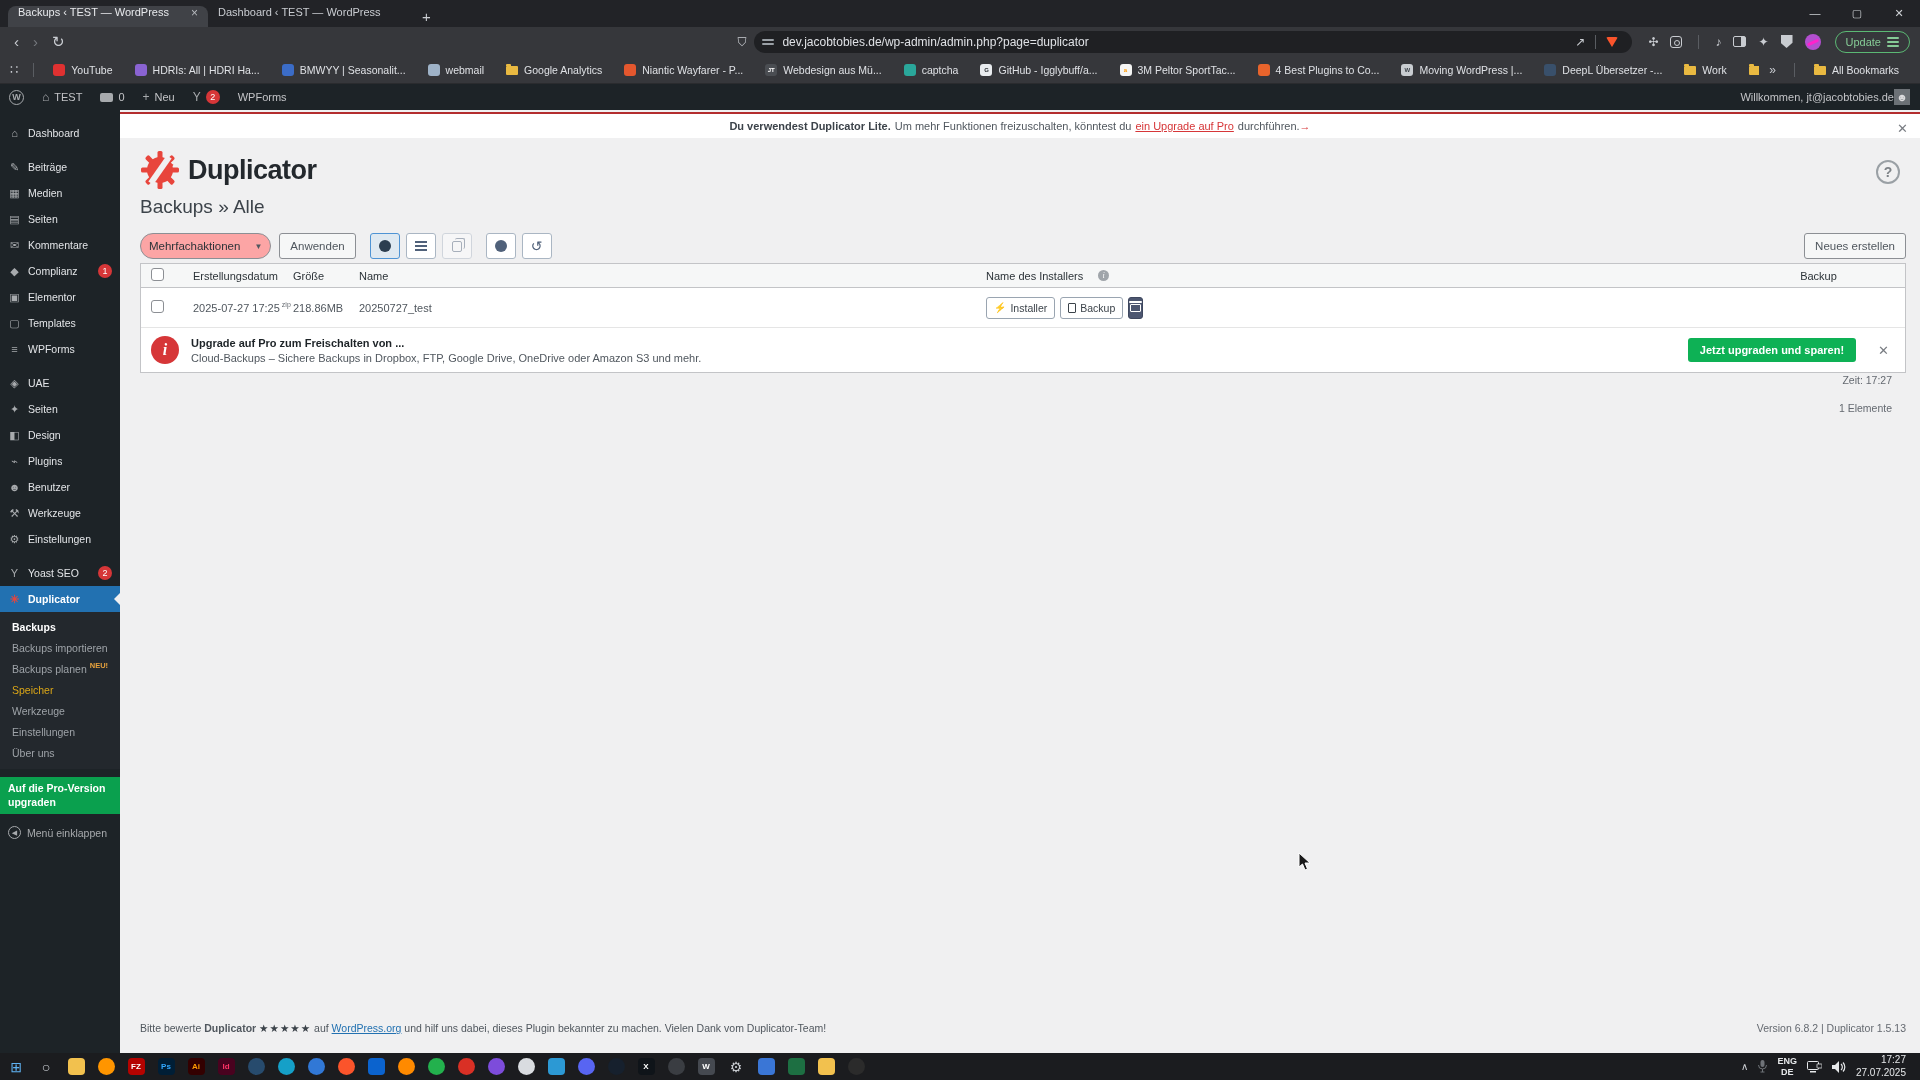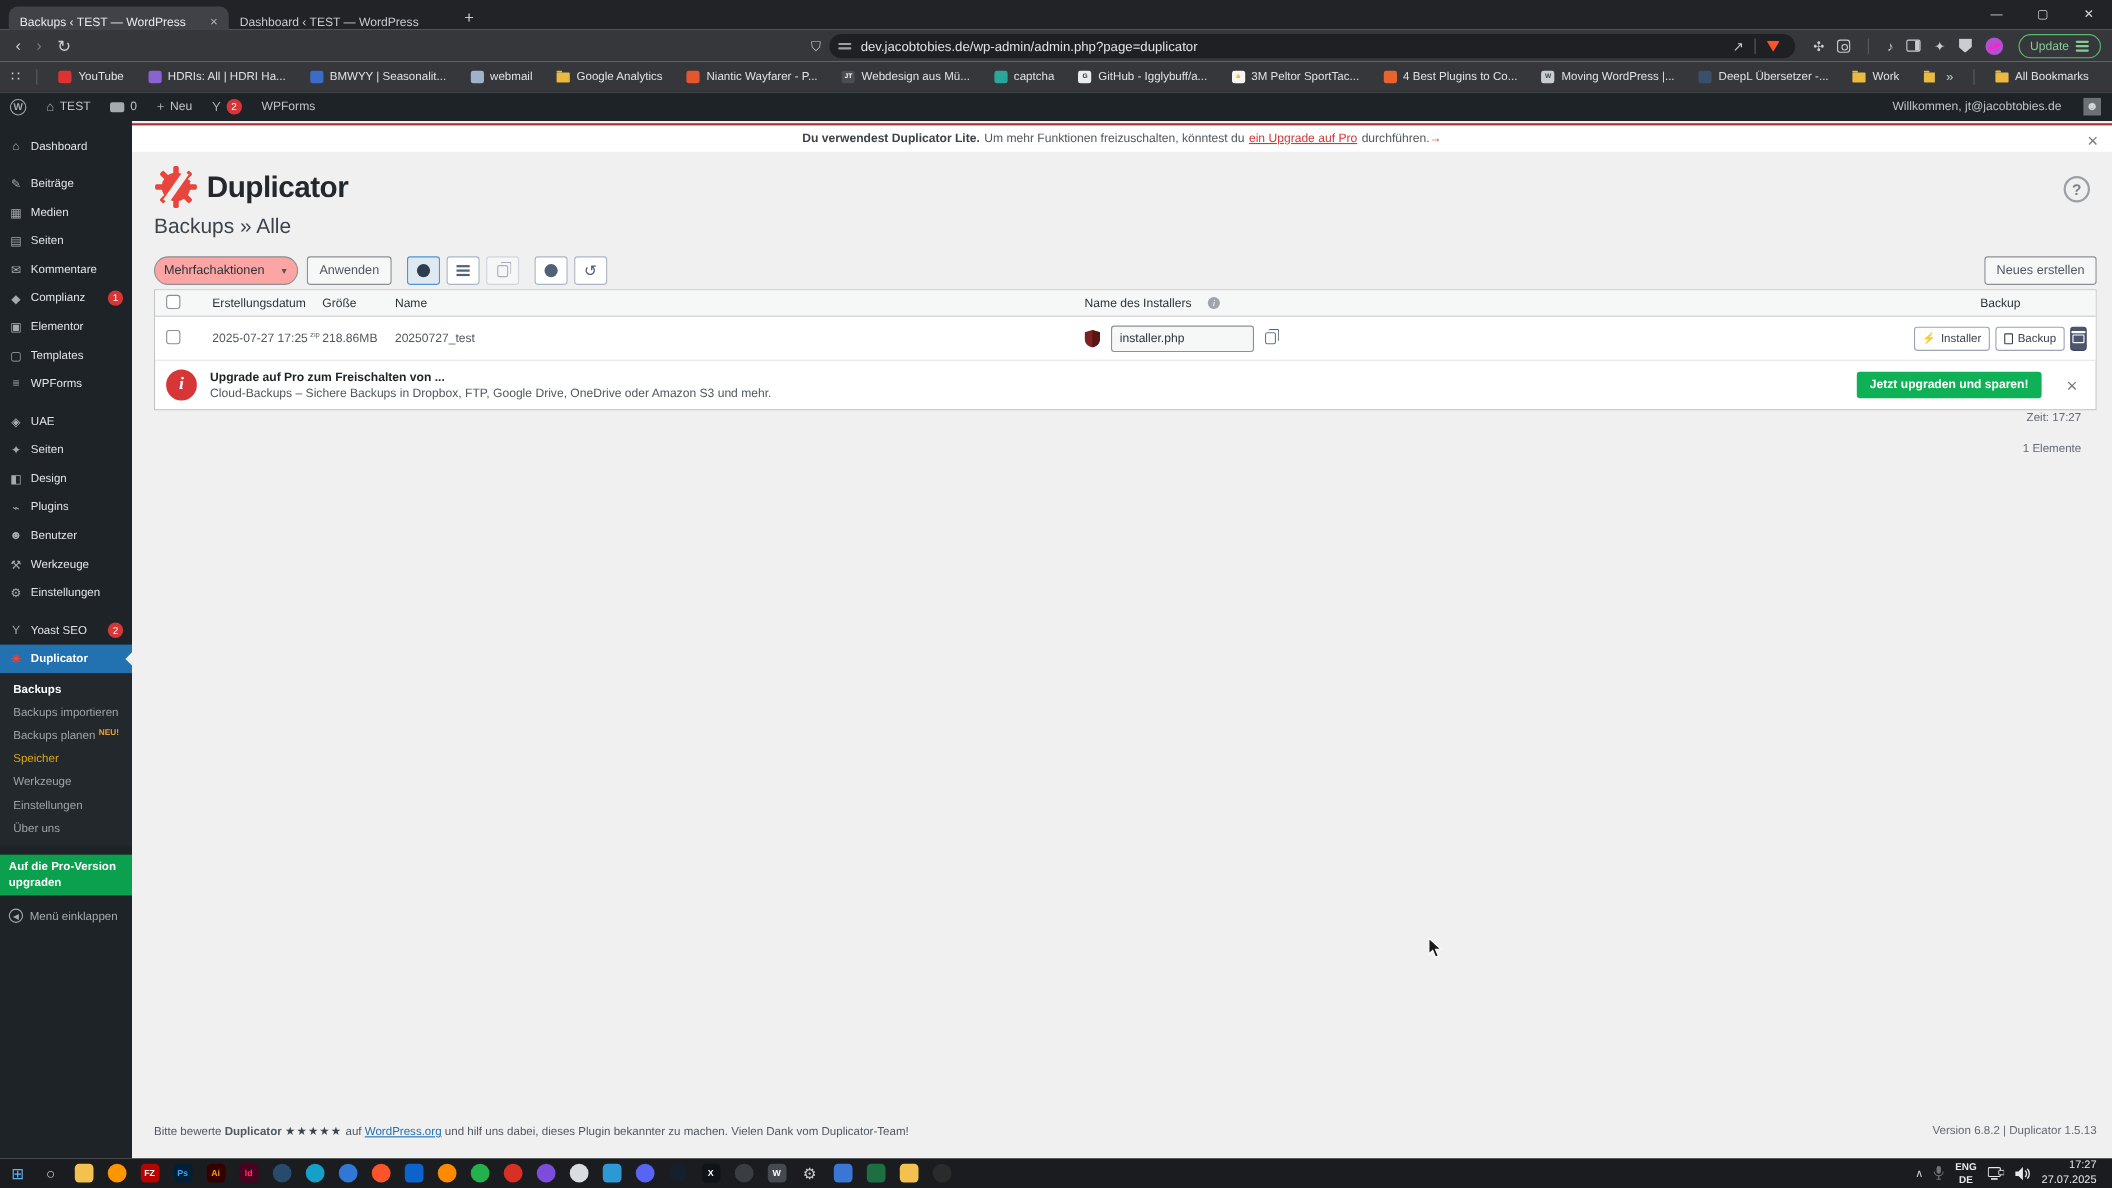--- a/index.html
+++ b/index.html
@@ -1,21 +1,21 @@
 <!DOCTYPE html>
 <html style="--brand_red: #e8453c; --wp_blue: #2271b1; --notice_red: #d63638; --cta_green: #0eb155; --sidebar_green: #0aa04e; --chrome_dark: #36373b; --admin_dark: #1d2327;"><head>
 <meta charset="utf-8">
 <style>
   * { margin:0; padding:0; box-sizing:border-box; }
   html,body { width:1920px; height:1080px; overflow:hidden; font-family:"Liberation Sans", sans-serif; background:#f0f0f1; }
   #screen { position:relative; width:1920px; height:1080px; }
 
   
   #tabstrip { position:absolute; left:0; top:0; width:1920px; height:27px; background:#222327; display:flex; align-items:flex-end; }
-  .tab { height:21px; display:flex; align-items:flex-end; padding:0 10px; font-size:11px; color:#c9ccd1; width:200px; }
+  .tab { height:21px; display:flex; align-items:flex-start; padding:0 10px; font-size:11px; color:#c9ccd1; width:200px; }
   .tab.active { background:#404247; border-radius:8px 8px 0 0; margin-left:8px; color:#e8eaed; }
   .tab .tab-title { flex:1; white-space:nowrap; overflow:hidden; text-overflow:ellipsis; }
   .tab .tab-close { color:#b6b9be; font-size:12px; margin-left:8px; cursor:default; }
   .newtab-btn { color:#c9ccd1; font-size:15px; margin-left:14px; height:21px; display:flex; align-items:center; }
   #win-controls { position:absolute; right:0; top:0; height:26px; display:flex; }
   #win-controls span { width:42px; text-align:center; line-height:26px; color:#cfd2d6; font-size:11px; }
 
   #toolbar { position:absolute; left:0; top:27px; width:1920px; height:29px; background:#36373b; display:flex; align-items:center; }
   .nav-ico { color:#c9ccd1; font-size:15px; margin-left:14px; }
   .nav-ico.dim { color:#76797e; }
@@ -52,21 +52,21 @@
   #bm-overflow { color:#c9ccd1; font-size:12px; margin:0 10px; }
 
   
   #adminbar { position:absolute; left:0; top:84px; width:1920px; height:26px; background:#1d2327; display:flex; align-items:center; color:#c3c4c7; font-size:11px; }
   .ab-item { display:flex; align-items:center; gap:5px; padding:0 9px; height:100%; }
   .ab-ico { font-size:12px; color:#a7aaad; }
   #wp-logo-circle { width:15px; height:15px; border:1.5px solid #a7aaad; border-radius:50%; display:flex; align-items:center; justify-content:center; font-size:9px; color:#a7aaad; font-weight:bold; }
   .comment-bubble { width:13px; height:9px; background:#a7aaad; border-radius:2px; position:relative; }
   .comment-bubble::after { content:""; position:absolute; left:2px; bottom:-3px; border:3px solid transparent; border-top-color:#a7aaad; }
   .ab-badge { background:#d63638; color:#fff; border-radius:50%; min-width:14px; height:14px; font-size:9px; display:flex; align-items:center; justify-content:center; padding:0 2px; }
-  #ab-right { margin-left:auto; display:flex; align-items:center; gap:20px; padding-right:10px; }
+  #ab-right { margin-left:auto; display:flex; align-items:center; gap:0; padding-right:10px; }
   #ab-avatar { width:16px; height:16px; background:#6c7176; color:#dcdcde; font-size:11px; line-height:16px; text-align:center; }
 
   
   #sidebar { position:absolute; left:0; top:110px; width:120px; height:943px; background:#1d2327; padding-top:10px; }
   .mi { position:relative; height:26px; display:flex; align-items:center; gap:7px; padding:0 8px; color:#e2e4e7; font-size:10.5px; }
   .mi.sep { margin-top:8px; }
   .mi-ico { width:13px; text-align:center; font-size:11px; color:#a7aaad; font-style:normal; flex:none; }
   .mi-label { white-space:nowrap; overflow:hidden; }
   .mi-badge { margin-left:auto; background:#d63638; color:#fff; border-radius:8px; min-width:14px; height:14px; font-size:9px; display:flex; align-items:center; justify-content:center; padding:0 3px; }
   .mi.active { background:#2271b1; color:#fff; font-weight:bold; }
@@ -541,28 +541,20 @@
         <span class="c-backup">Backup</span>
       </div>
 
       <div class="t-row">
         <span class="c-cb"><span class="cb"></span></span>
         <span class="c-date">
           <span>2025-07-27 17:25</span><sup class="ftype">zip</sup>
         </span>
         <span class="c-size">218.86MB</span>
         <span class="c-name">20250727_test</span>
-        <span class="c-inst">
-          <svg width="14" height="16" viewBox="0 0 14 16">
-            <path d="M7 0 L14 2 V8 C14 12 11 15 7 16 C3 15 0 12 0 8 V2 Z" fill="#7e2221"></path>
-            <path d="M7 0 L14 2 V8 C14 12 11 15 7 16 Z" fill="#5a1616"></path>
-          </svg>
-          <input id="installer-input" value="installer.php" style="">
-          <span class="copy-ico" style="border-color:#6c7781;"></span>
-        </span>
         <span class="c-backup">
           <span class="mini-btn">
             <span class="bolt">⚡</span>
             <span>Installer</span>
           </span>
           <span class="mini-btn">
             <span class="doc-ico"></span>
             <span>Backup</span>
           </span>
           <span id="archive-btn">

